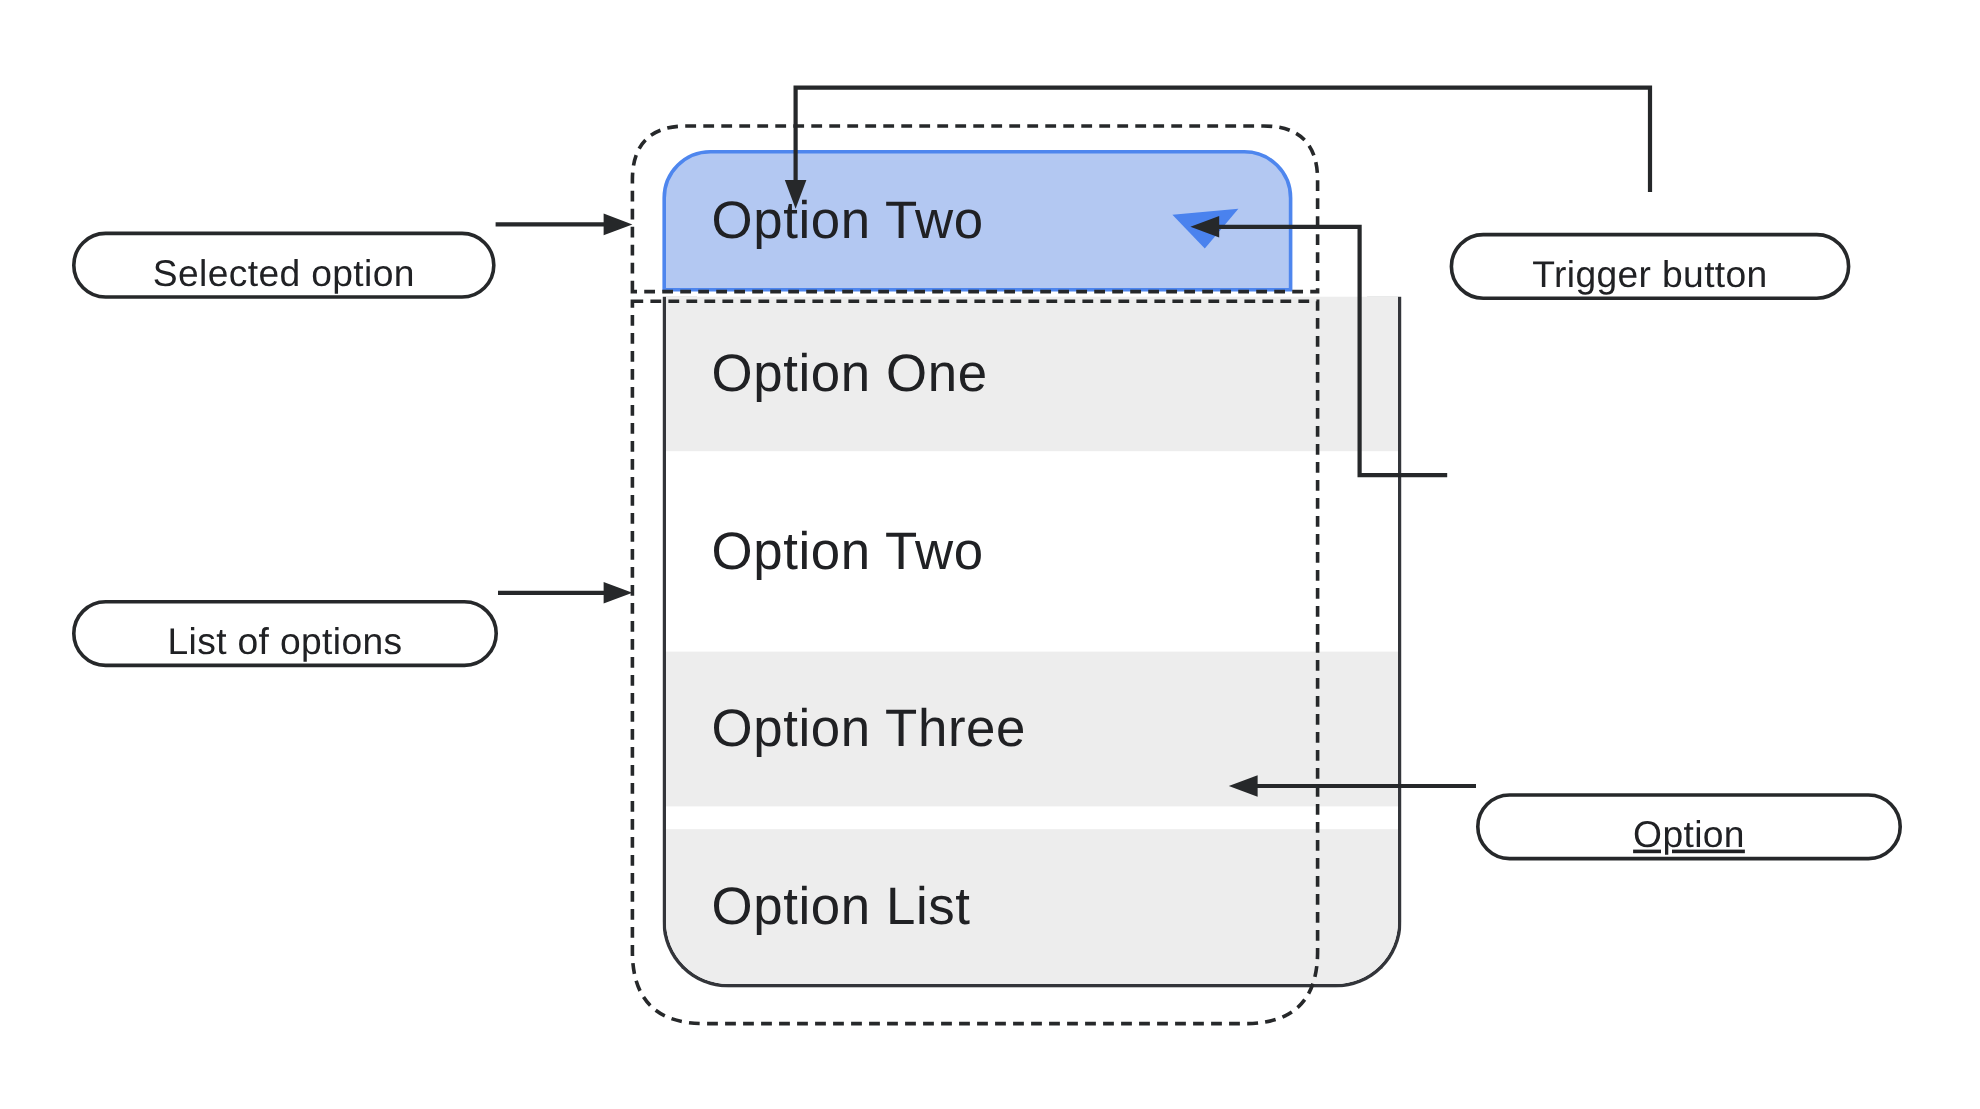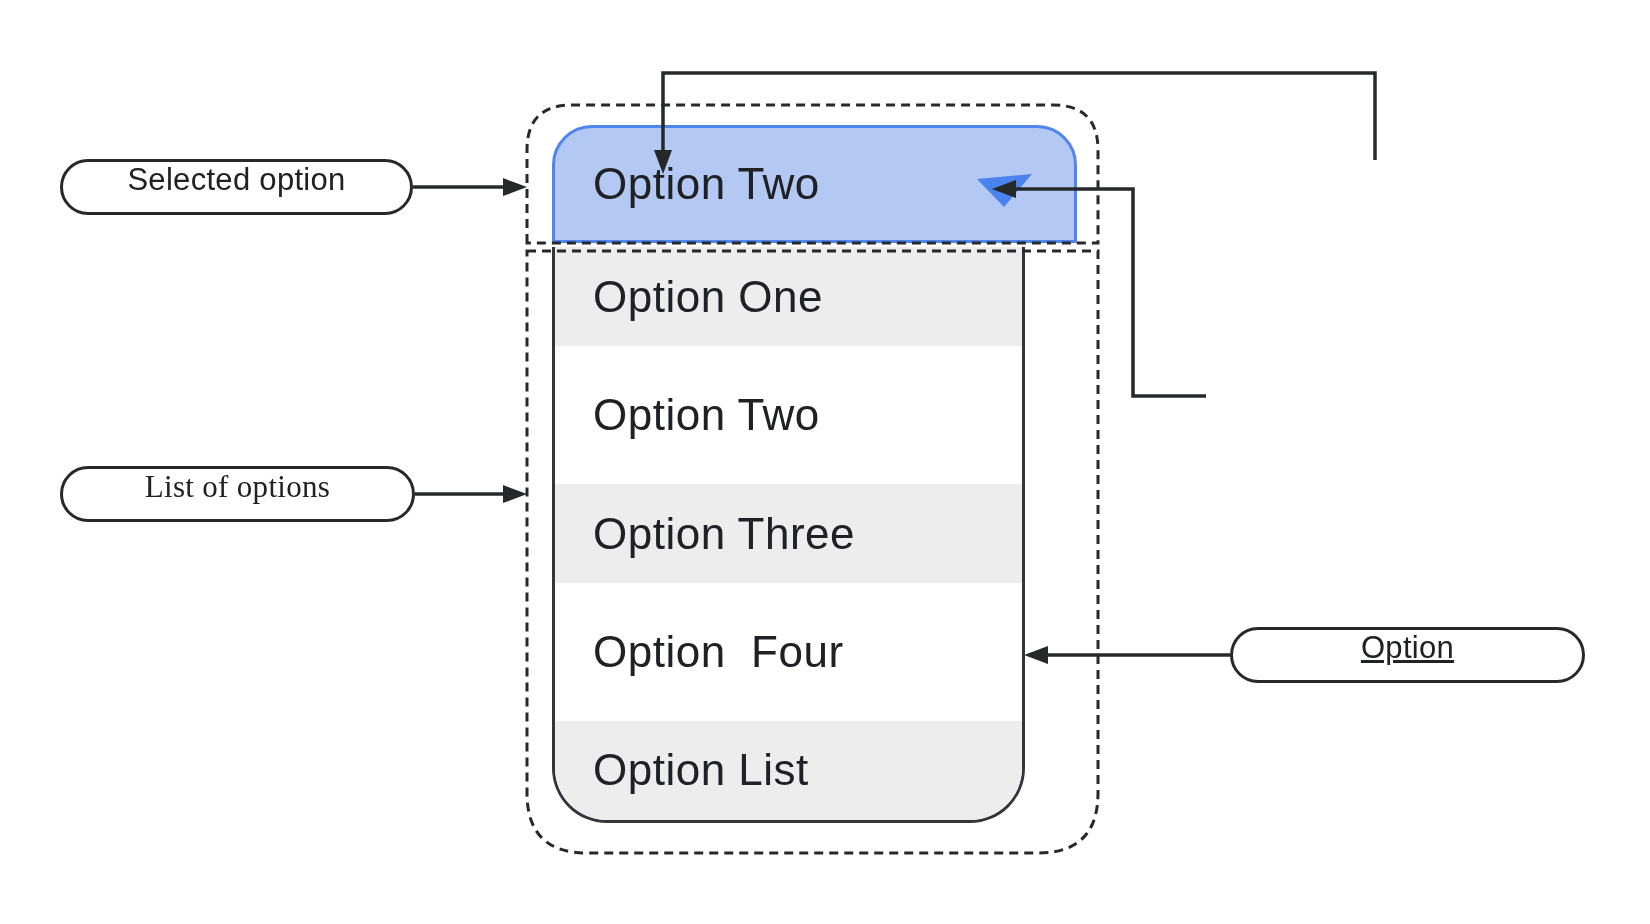--- a/index.html
+++ b/index.html
@@ -10,68 +10,70 @@
   
   .trigger{
     position:absolute;left:552px;top:125px;width:525px;height:118px;
     box-sizing:border-box;background:var(--header-fill,#b3c8f2);
     border:3px solid var(--header-border,#4e86ee);
     border-radius:40px 40px 0 0;
     display:flex;align-items:center;padding-left:38px;
     font-size:44px;letter-spacing:.5px;white-space:pre;
   }
   .list{
-    position:absolute;left:552px;top:247px;width:473px;height:576px;
+    position:absolute;left:552px;top:247px;width:616px;height:576px;
     box-sizing:border-box;background:#fff;
     border:3px solid #33353a;border-top:none;
     border-radius:0 0 55px 55px;overflow:hidden;
     display:flex;flex-direction:column;gap:19px;
   }
   .row{
     flex:1 1 0;display:flex;align-items:center;padding-left:38px;
     font-size:44px;letter-spacing:.5px;white-space:pre;background:#fff;
   }
   .row.alt{background:var(--row-alt,#ededed);}
   
   .pill{
     position:absolute;box-sizing:border-box;height:56px;
     background:#fff;border:3px solid var(--line,#26282a);border-radius:28px;
-    display:flex;align-items:flex-start;justify-content:center;
-    font-size:31px;letter-spacing:.3px;
+    display:flex;align-items:flex-end;justify-content:center;
+    font-size:31px;letter-spacing:.3px;margin-top:34px;
   }
   .pill-selected{left:60px;top:159px;width:353px;}
   .pill-trigger {left:1208px;top:160px;width:334px;}
   .pill-indicator{left:1206px;top:369px;width:336px;}
-  .pill-list    {left:60px;top:466px;width:355px;font-family:Liberation Serif, serif;}
+  .pill-list    {left:60px;top:466px;width:355px;}
   .pill-option  {left:1230px;top:627px;width:355px;text-decoration:underline;}
   
   .overlay{position:absolute;left:0;top:0;width:1650px;height:924px;pointer-events:none;}
   .overlay path.conn{fill:none;stroke:var(--line,#26282a);stroke-width:3.5;}
   .overlay path.dash{fill:none;stroke:var(--line,#26282a);stroke-width:3;stroke-dasharray:9 6;}
   .overlay polygon.head{fill:var(--line,#26282a);stroke:none;}
 </style>
 </head>
 <body>
 
 <div class="canvas">
 
   <div class="trigger">
     <span>Option Two</span>
   </div>
 
   <div class="list">
     <div class="row alt"><span>Option One</span></div>
     <div class="row"><span>Option Two</span></div>
     <div class="row alt"><span>Option Three</span></div>
-    <div class="row"><span>Option  Four</span></div>
     <div class="row alt"><span>Option List</span></div>
   </div>
 
   <div class="pill pill-selected">
     <span>Selected option</span>
+  </div>
+  <div class="pill pill-trigger">
+    <span>Trigger button</span>
   </div>
   <div class="pill pill-list">
     <span>List of options</span>
   </div>
   <div class="pill pill-option">
     <span>Option</span>
   </div>
 
   <svg class="overlay" viewBox="0 0 1650 924" xmlns="http://www.w3.org/2000/svg">
 

